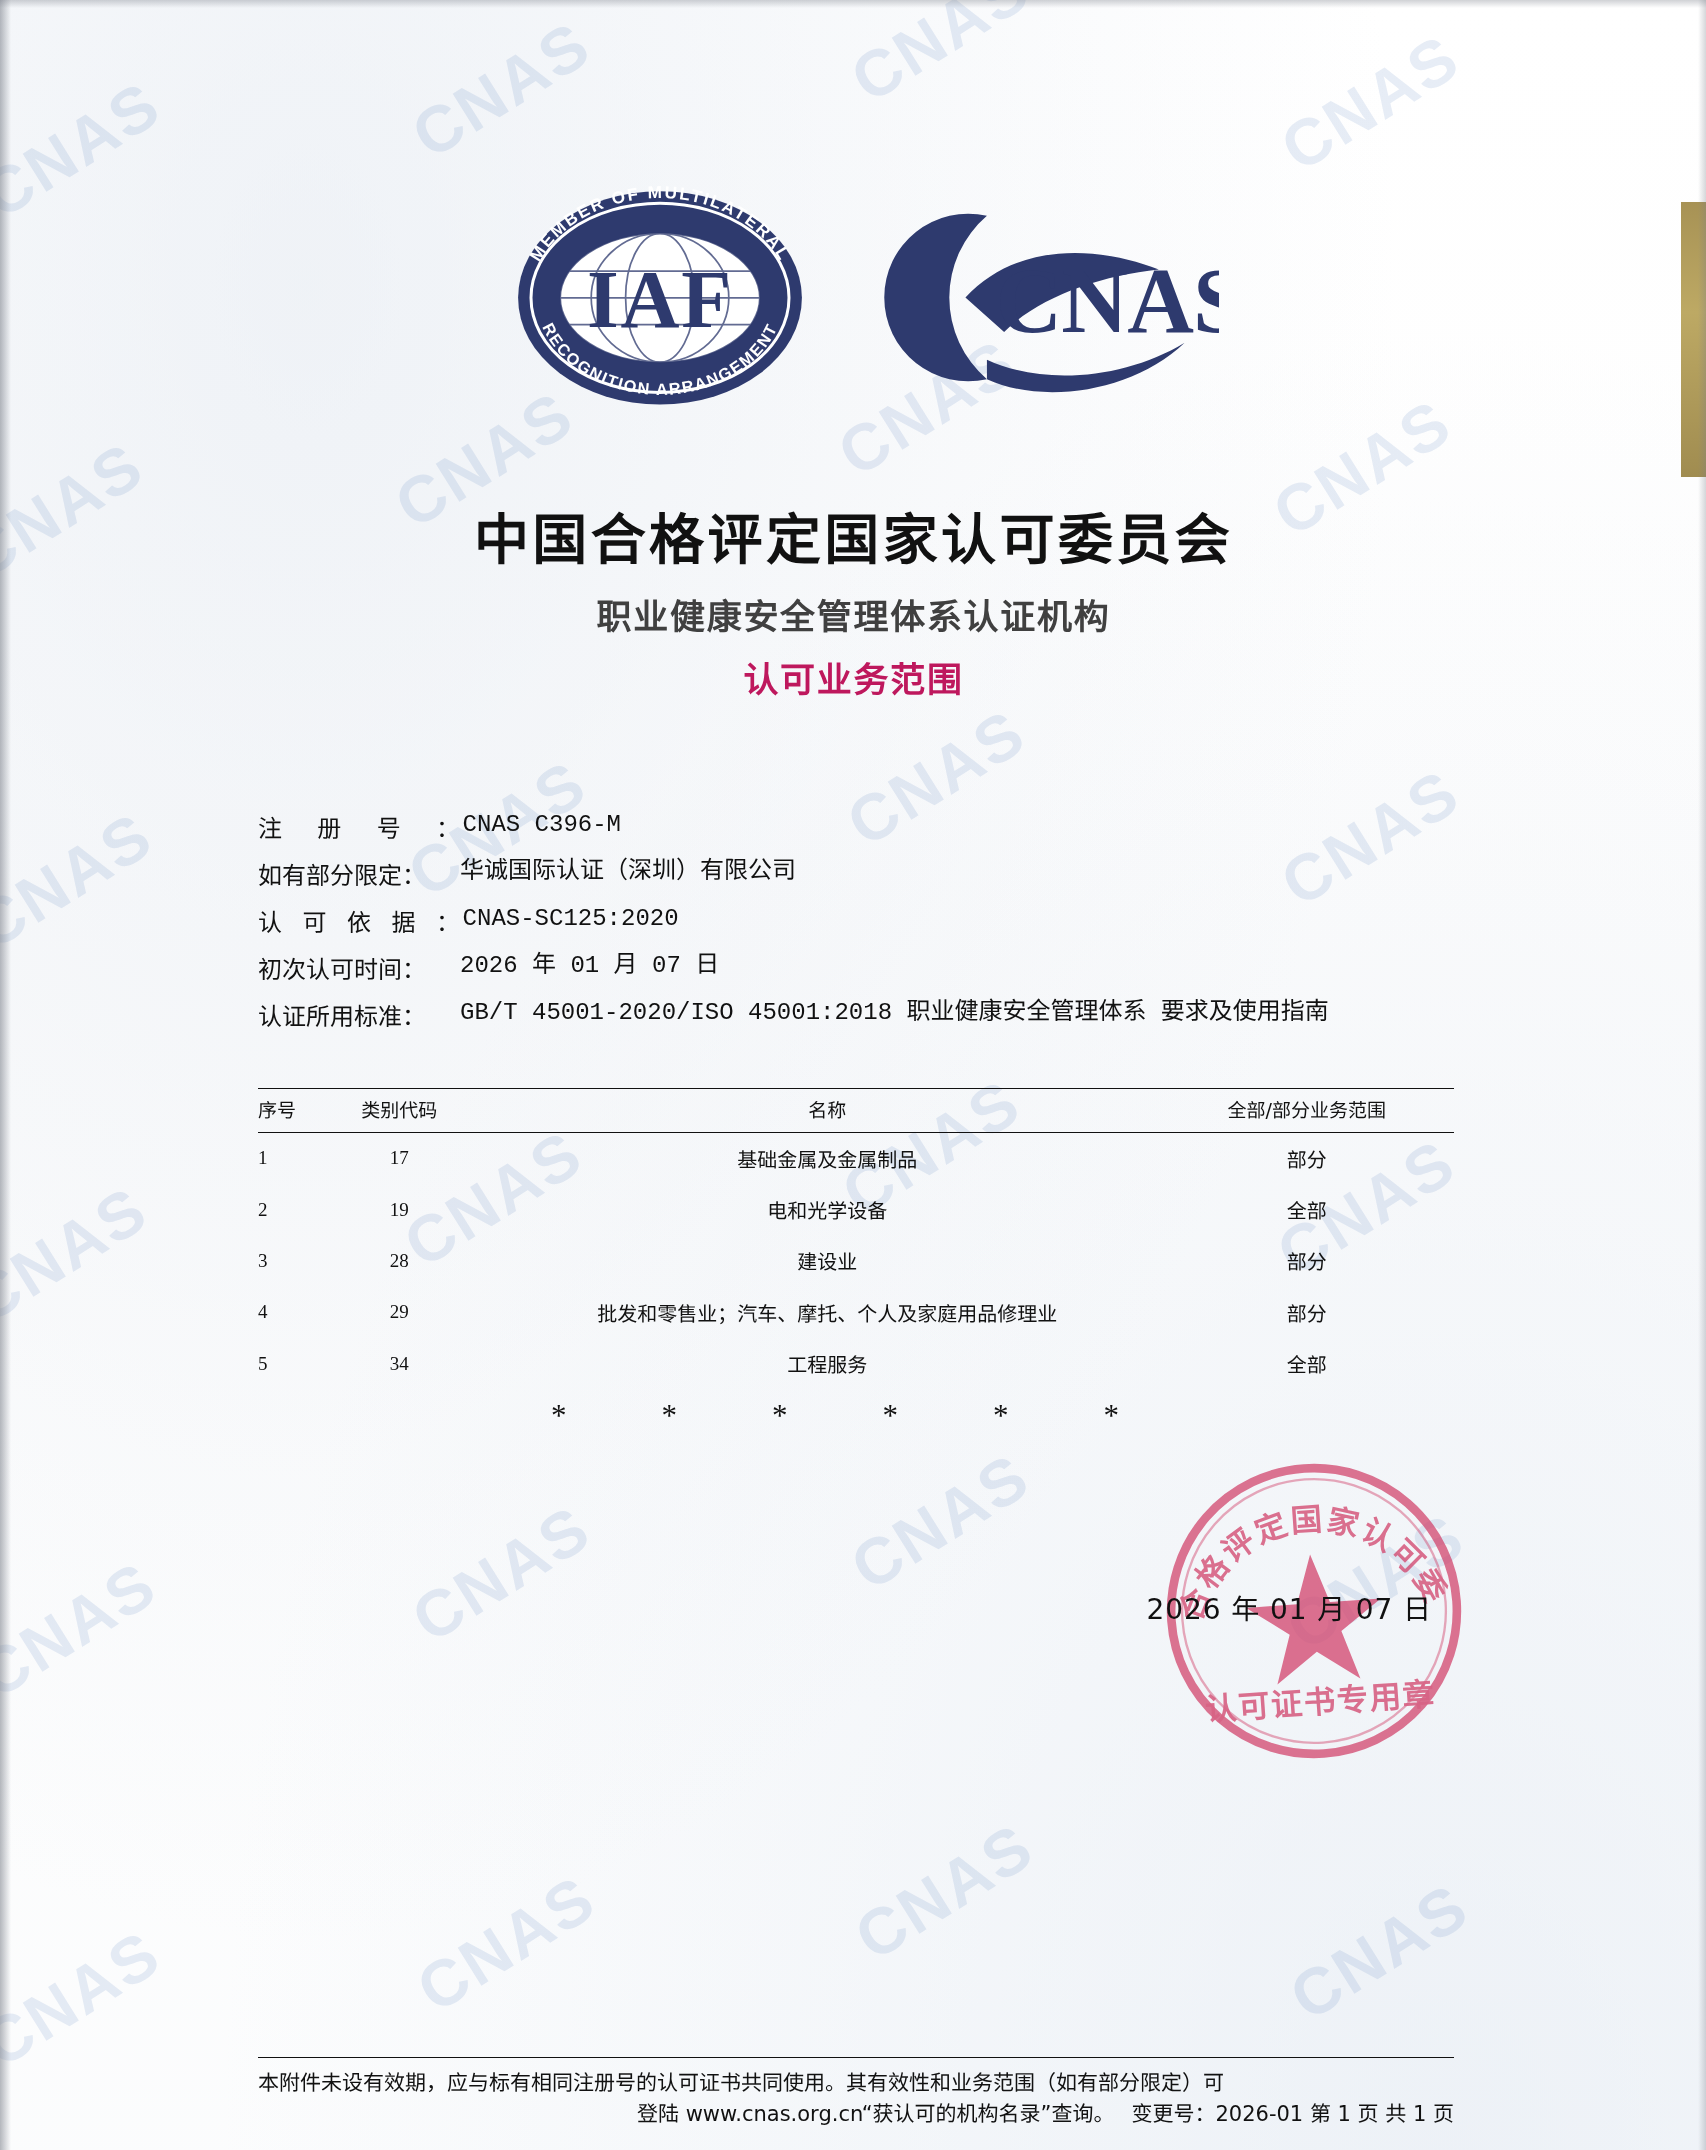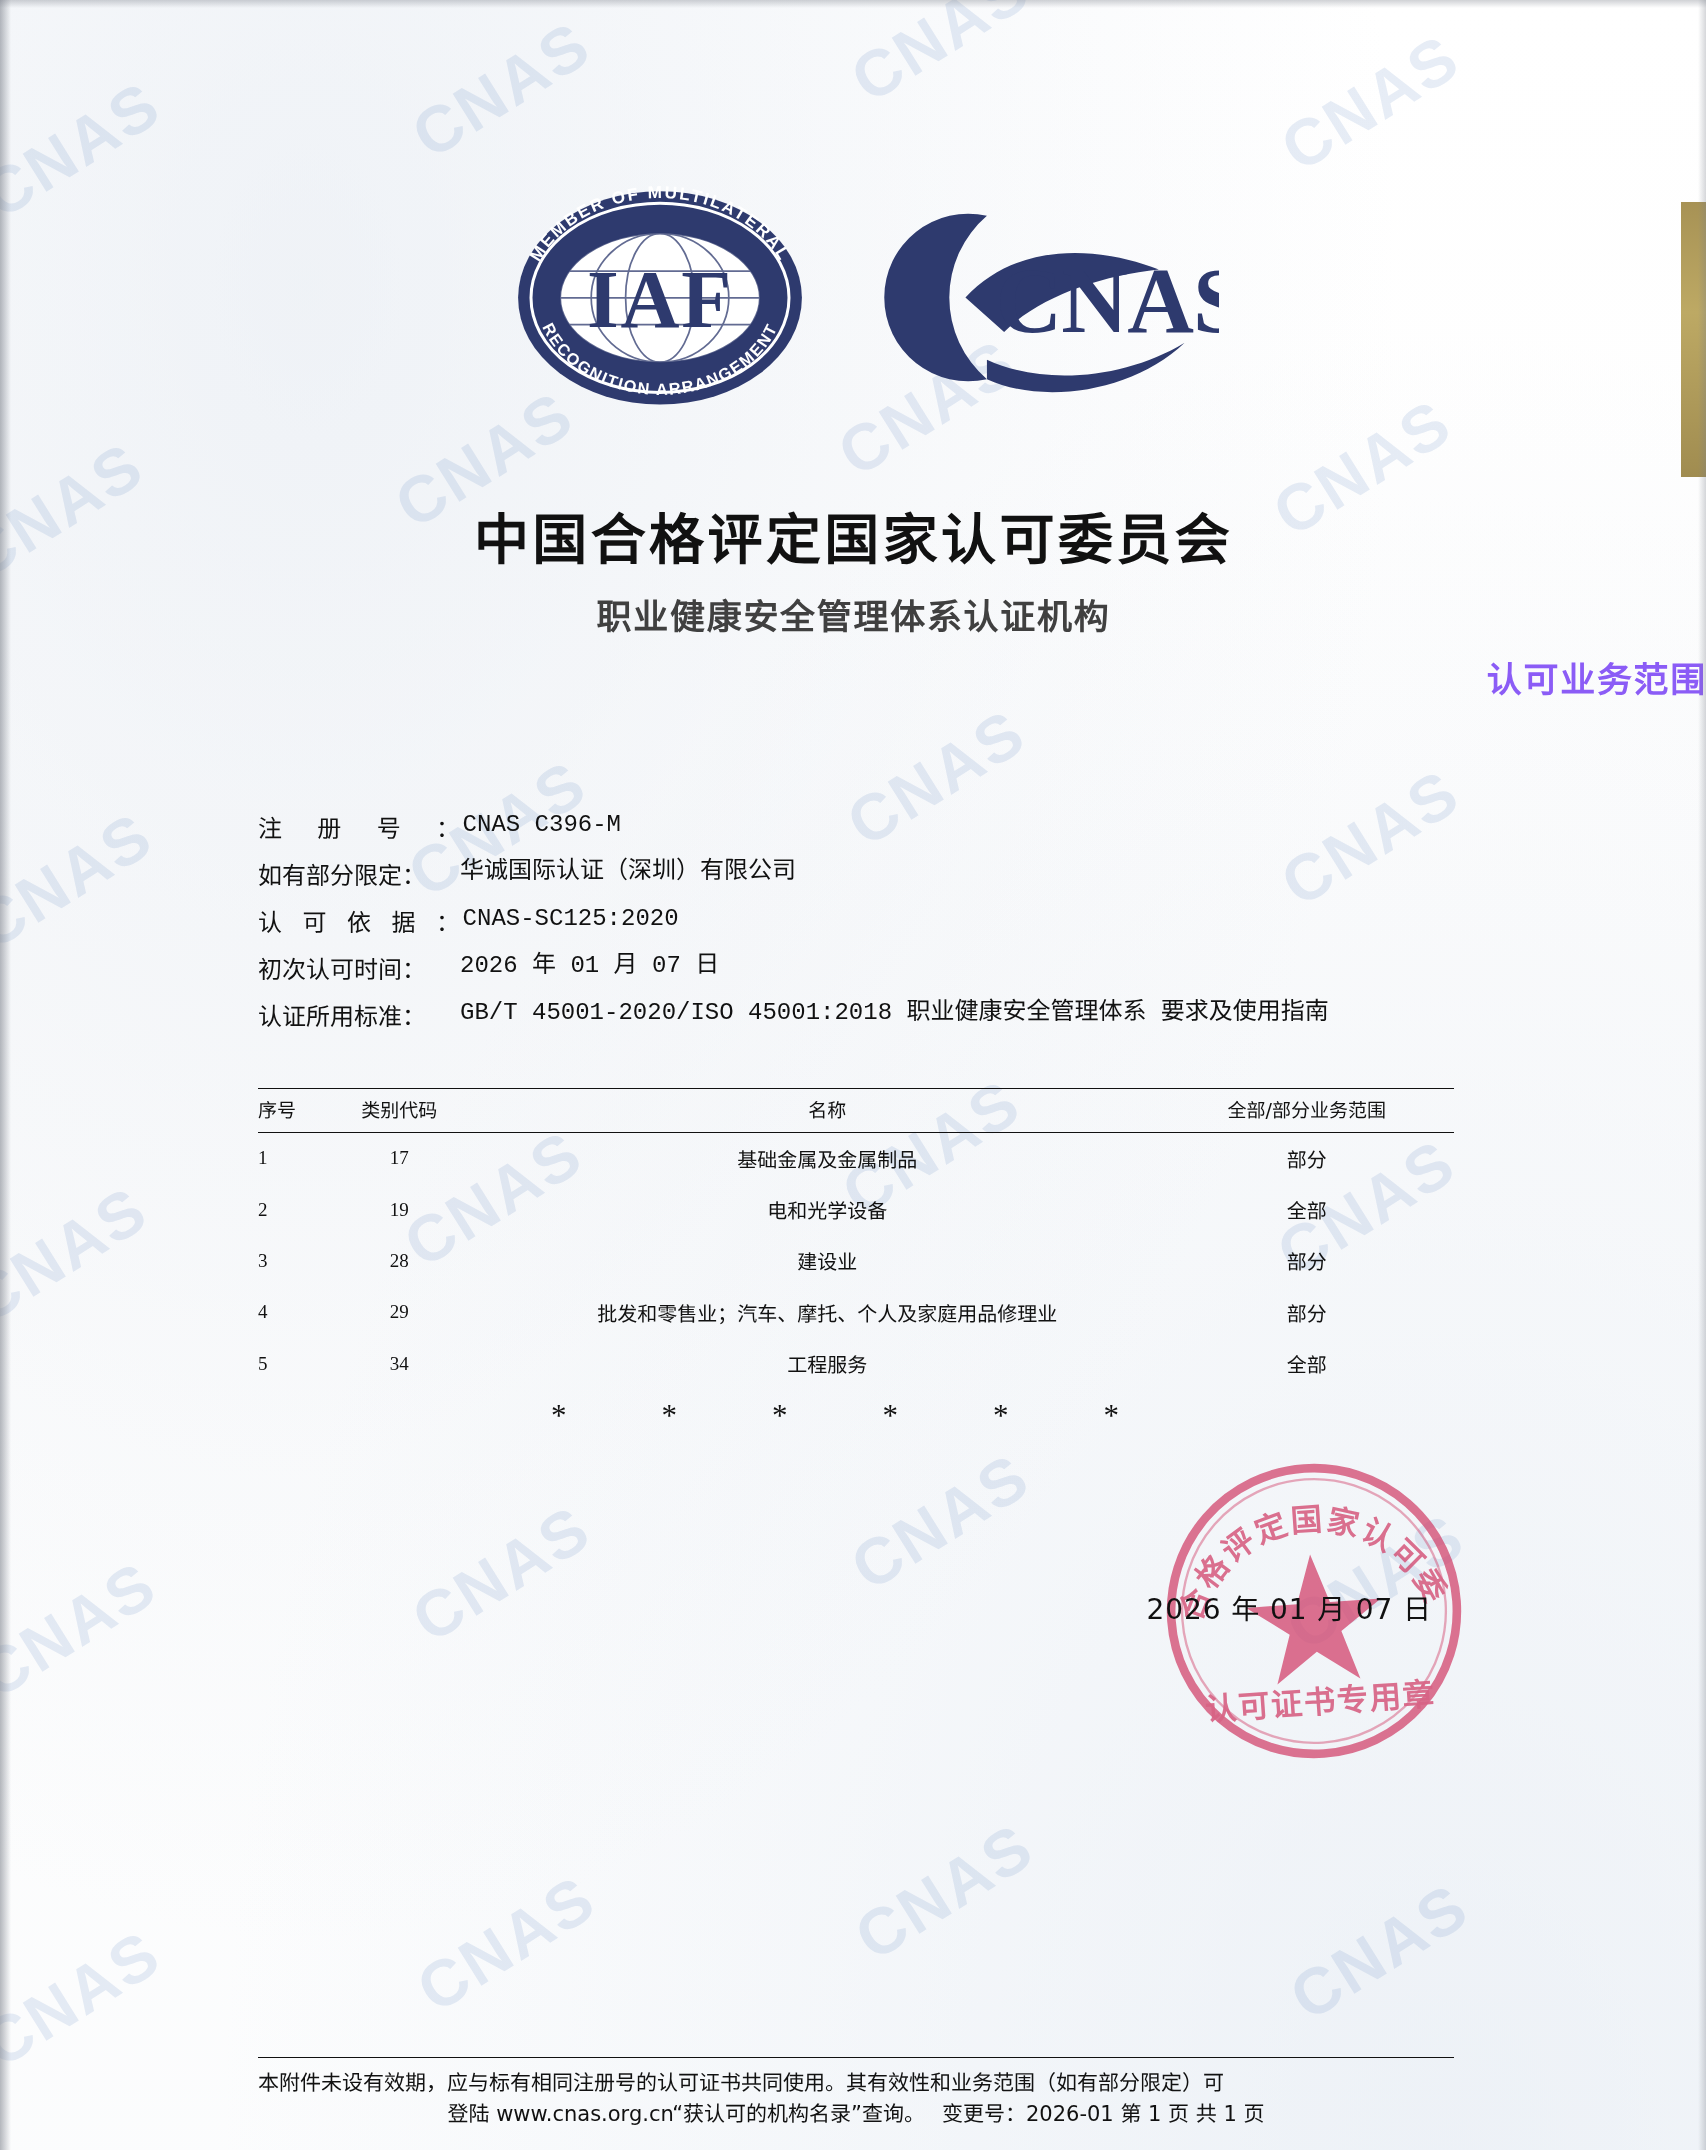--- a/index.html
+++ b/index.html
@@ -109,23 +109,22 @@
     font-size: 35px;
     letter-spacing: 1.7px;
     color: #404040;
     margin-top: 15.5px;
   }
   .title-sub2 {
     font-family: "DejaVu Sans", "Liberation Sans", sans-serif;
     font-weight: 700;
     font-size: 35px;
     letter-spacing: 1.7px;
-    color: #8b5cf6;
+    color: #be185d;
     margin-top: 11.2px;
-    text-align: right;
   }
 
   
   .fields {
     position: absolute;
     left: 258px;
     top: 809px;
     width: 1187px;
     font-size: 24px;
     color: #111;
@@ -236,21 +235,21 @@
     margin-bottom: 9.5px;
   }
   .footer-line {
     font-family: "DejaVu Sans", "Liberation Sans", sans-serif;
     font-size: 21px;
     color: #111;
     line-height: 1.5;
   }
   .footer-line2 {
     display: flex;
-    justify-content: center;
+    justify-content: flex-end;
     align-items: baseline;
     gap: 17px;
   }
   .footer-left { white-space: nowrap; }
   .footer-right { white-space: nowrap; }
 
   
   .swoosh {
     position: absolute;
     left: 0;

